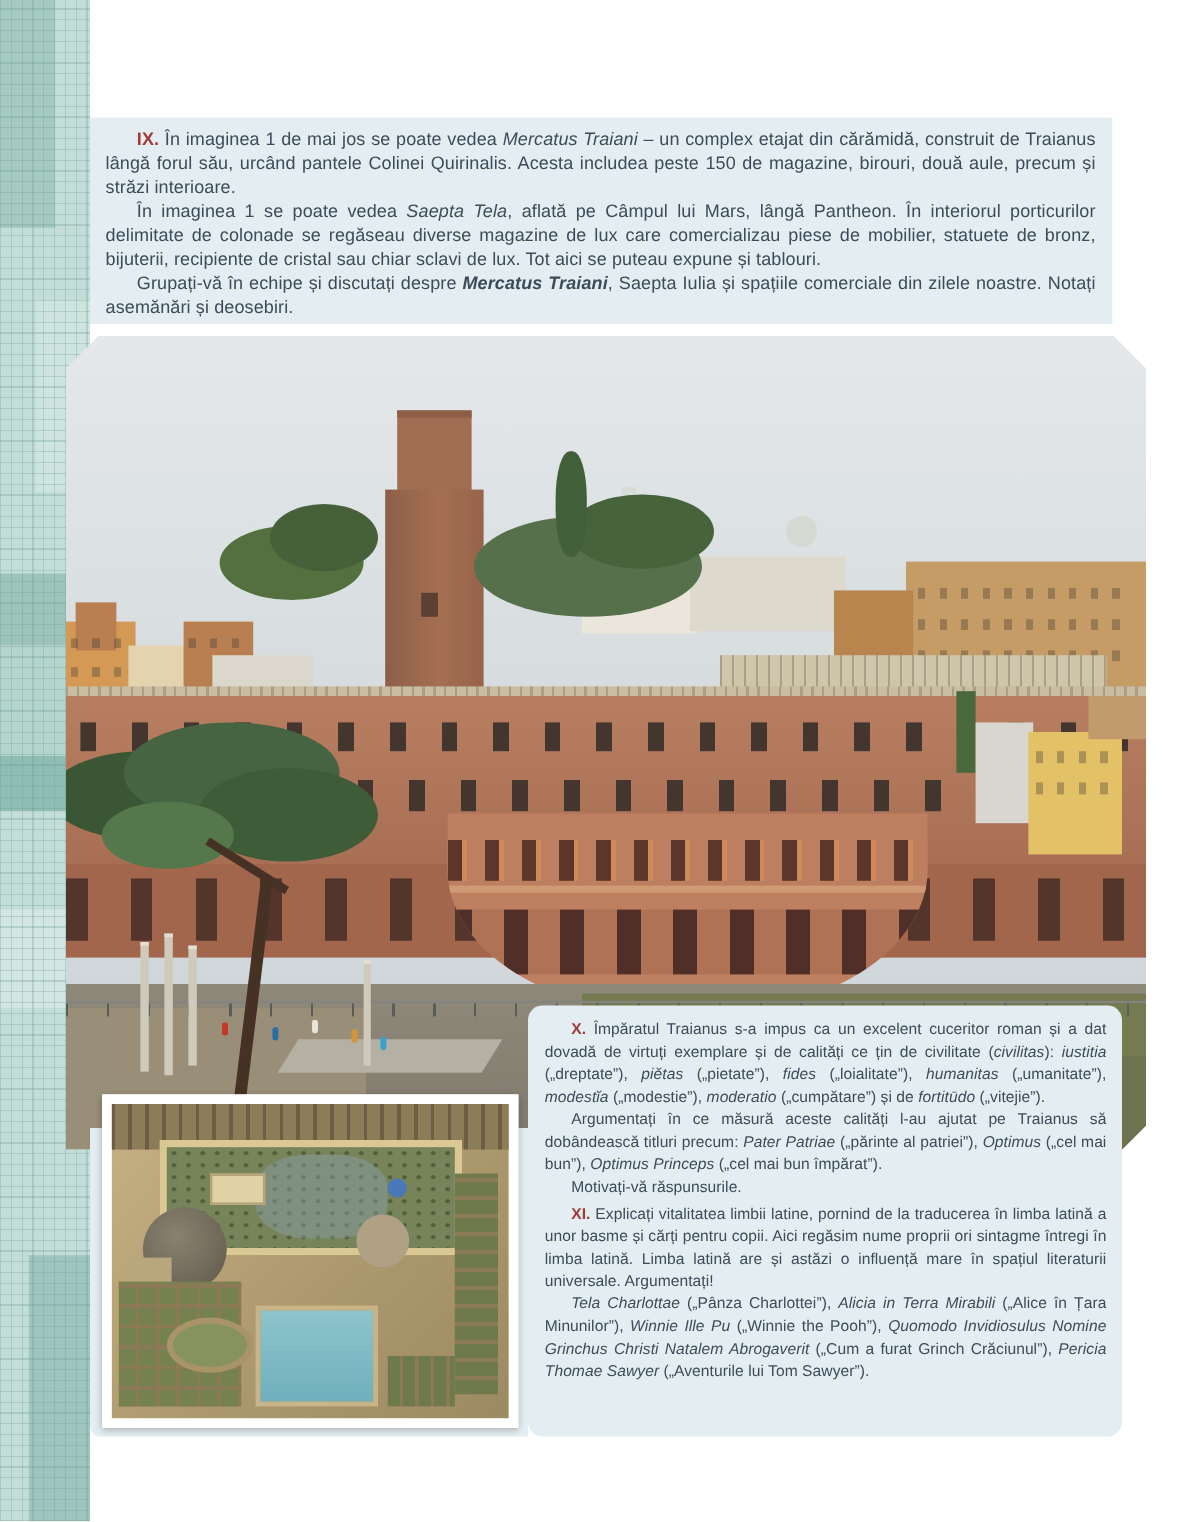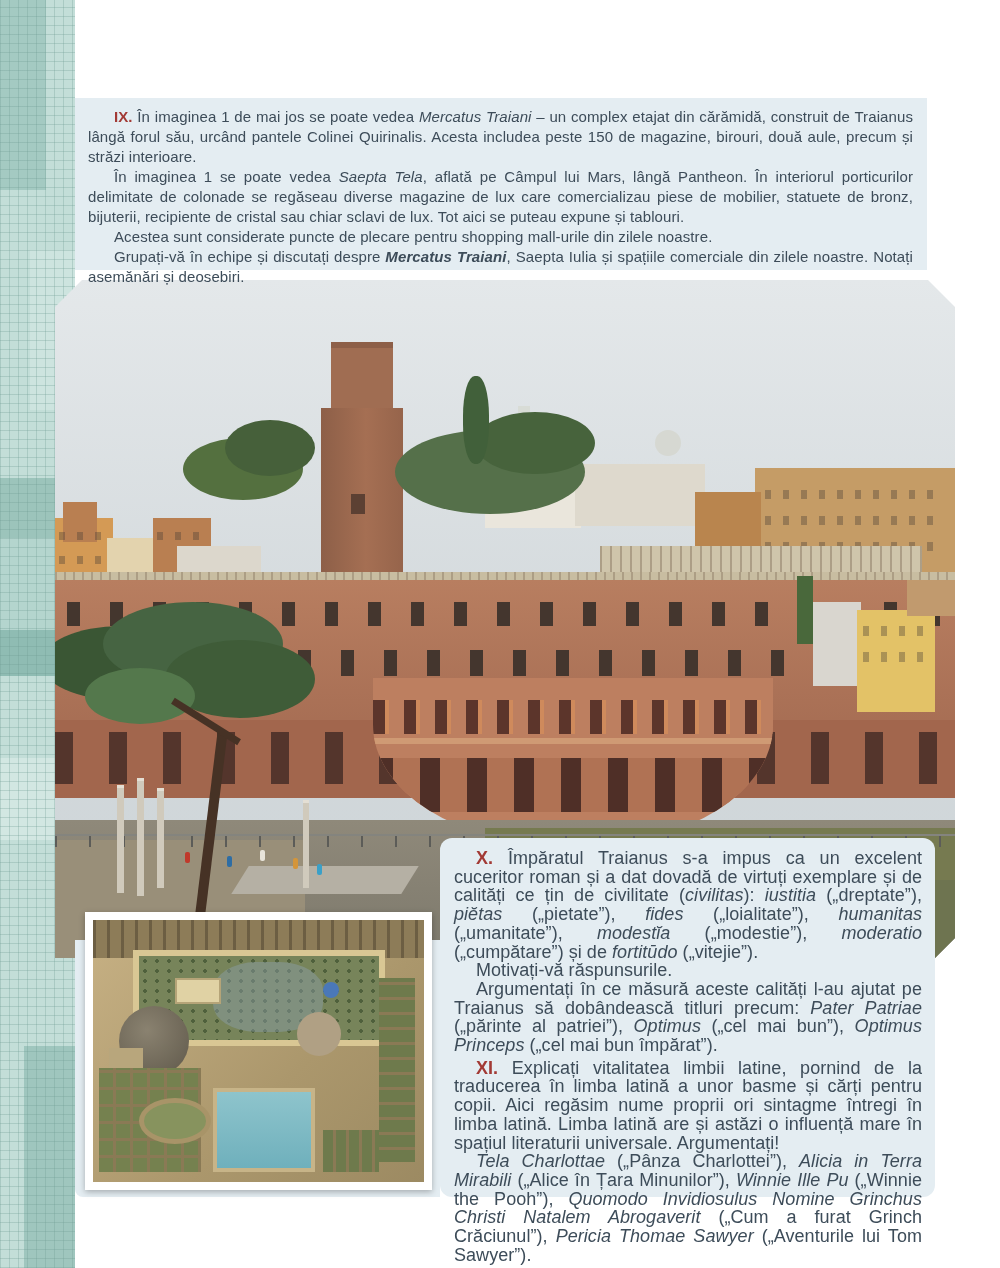--- a/index.html
+++ b/index.html
@@ -133,21 +133,21 @@
   .p3{left:205px;top:570px;background:#e8e4da}
   .p4{left:238px;top:578px;background:#d4953a}
   .p5{left:262px;top:584px;background:#3aa0c8}
   .p6{left:430px;top:566px;background:#555}
   .p7{left:520px;top:562px;background:#b05040}
   .p8{left:610px;top:568px;background:#ddd}
 
   
   .panel-bl{position:absolute;left:75px;top:940px;width:365px;height:257px;z-index:2;border-radius:0 0 0 8px}
   .textbox{position:absolute;left:440px;top:838px;width:495px;height:359px;z-index:3;border-radius:12px;padding:11px 13px 0 14px}
-  .textbox .para{font-size:18px;line-height:18.7px;text-indent:22px;letter-spacing:.05px}
+  .textbox .para{font-size:13px;line-height:18.7px;text-indent:22px;letter-spacing:.05px}
   .gap-top{margin-top:4px}
 
   
   .inset{position:absolute;left:85px;top:912px;width:347px;height:278px;z-index:4;background:#fff;
     border:8px solid #fff;box-shadow:0 2px 6px rgba(0,0,0,.28);overflow:hidden}
   .inset div{position:absolute}
   .modelBase{inset:0;background:linear-gradient(135deg,#c7b184,#ab976c 60%,#9c8a62)}
   .modelTop{left:0;top:0;width:331px;height:38px;background:#8d7c58;
     background-image:repeating-linear-gradient(90deg,rgba(60,50,35,.4) 0 3px,transparent 3px 14px)}
   .saepta{left:40px;top:30px;width:252px;height:96px;border:6px solid #d9c794;background:#77845a;
@@ -180,21 +180,20 @@
     <div class="patch m4"></div>
     <div class="patch m5"></div>
     <div class="patch m6"></div>
     <div class="patch m7"></div>
   </div>
 
 
   <section class="panel panel-ix">
     <p class="para"><span class="s-label">IX.</span><span> În imaginea 1 de mai jos se poate vedea </span><span class="s-i">Mercatus Traiani</span><span> – un complex etajat din cărămidă, construit de Traianus lângă forul său, urcând pantele Colinei Quirinalis. Acesta includea peste 150 de magazine, birouri, două aule, precum și străzi interioare.</span></p>
     <p class="para"><span>În imaginea 1 se poate vedea </span><span class="s-i">Saepta Tela</span><span>, aflată pe Câmpul lui Mars, lângă Pantheon. În interiorul porticurilor delimitate de colonade se regăseau diverse magazine de lux care comercializau piese de mobilier, statuete de bronz, bijuterii, recipiente de cristal sau chiar sclavi de lux. Tot aici se puteau expune și tablouri.</span></p>
-    <p class="para"><span>Acestea sunt considerate puncte de plecare pentru shopping mall-urile din zilele noastre.</span></p>
     <p class="para"><span class="s-b">Grupați-vă în echipe și discutați despre </span><span class="s-bi">Mercatus Traiani</span><span class="s-b">, Saepta Iulia și spațiile comerciale din zilele noastre. Notați asemănări și deosebiri.</span></p>
   </section>
 
   <figure class="photo" aria-hidden="true">
     <div class="sky"></div>
 
     <div class="bgOrange"></div>
     <div class="bgOrange2"></div>
     <div class="bgCream"></div>
     <div class="bgRed"></div>
@@ -275,22 +274,22 @@
       <span class="person p6"></span>
       <span class="person p7"></span>
       <span class="person p8"></span>
     </div>
   </figure>
 
   <div class="panel panel-bl"></div>
 
   <section class="panel textbox">
     <p class="para"><span class="s-label">X.</span><span> Împăratul Traianus s-a impus ca un excelent cuceritor roman și a dat dovadă de virtuți exemplare și de calități ce țin de civilitate (</span><span class="s-i">civilitas</span><span>): </span><span class="s-i">iustitia</span><span> („dreptate”), </span><span class="s-i">piĕtas</span><span> („pietate”), </span><span class="s-i">fides</span><span> („loialitate”), </span><span class="s-i">humanitas</span><span> („umanitate”), </span><span class="s-i">modestĭa</span><span> („modestie”), </span><span class="s-i">moderatio</span><span> („cumpătare”) și de </span><span class="s-i">fortitūdo</span><span> („vitejie”).</span></p>
+    <p class="para"><span>Argumentați în ce măsură aceste calități l-au ajutat pe Traianus să dobândească titluri precum: </span><span class="s-i">Pater Patriae</span><span> („părinte al patriei”), </span><span class="s-i">Optimus</span><span> („cel mai bun”), </span><span class="s-i">Optimus Princeps</span><span> („cel mai bun împărat”).</span></p>
     <p class="para"><span>Motivați-vă răspunsurile.</span></p>
-    <p class="para"><span>Argumentați în ce măsură aceste calități l-au ajutat pe Traianus să dobândească titluri precum: </span><span class="s-i">Pater Patriae</span><span> („părinte al patriei”), </span><span class="s-i">Optimus</span><span> („cel mai bun”), </span><span class="s-i">Optimus Princeps</span><span> („cel mai bun împărat”).</span></p>
     <p class="para gap-top"><span class="s-label">XI.</span><span class="s-b"> Explicați vitalitatea limbii latine, pornind de la traducerea în limba latină a unor basme și cărți pentru copii. Aici regăsim nume proprii ori sintagme întregi în limba latină. Limba latină are și astăzi o influență mare în spațiul literaturii universale. Argumentați!</span></p>
     <p class="para"><span class="s-i">Tela Charlottae</span><span> („Pânza Charlottei”), </span><span class="s-i">Alicia in Terra Mirabili</span><span> („Alice în Țara Minunilor”), </span><span class="s-i">Winnie Ille Pu</span><span> („Winnie the Pooh”), </span><span class="s-i">Quomodo Invidiosulus Nomine Grinchus Christi Natalem Abrogaverit</span><span> („Cum a furat Grinch Crăciunul”), </span><span class="s-i">Pericia Thomae Sawyer</span><span> („Aventurile lui Tom Sawyer”).</span></p>
   </section>
 
   <figure class="inset" aria-hidden="true">
     <div class="modelBase"></div>
     <div class="modelTop"></div>
     <div class="saepta"></div>
     <div class="saeptaHaze"></div>
     <div class="temple"></div>

